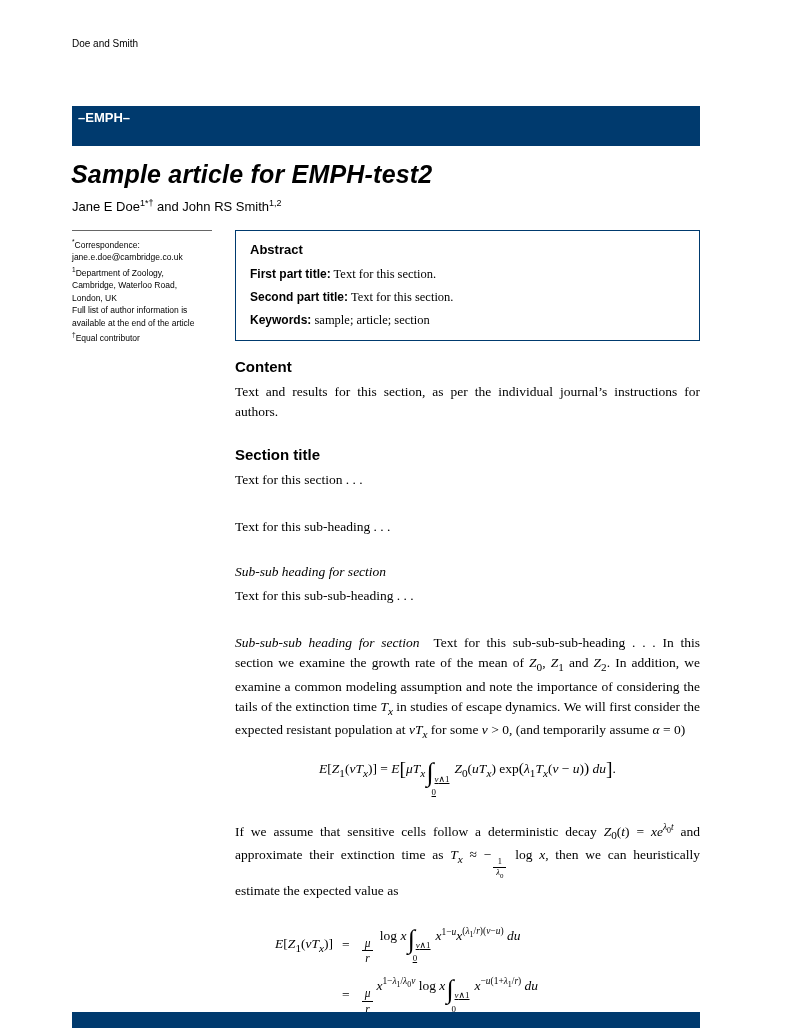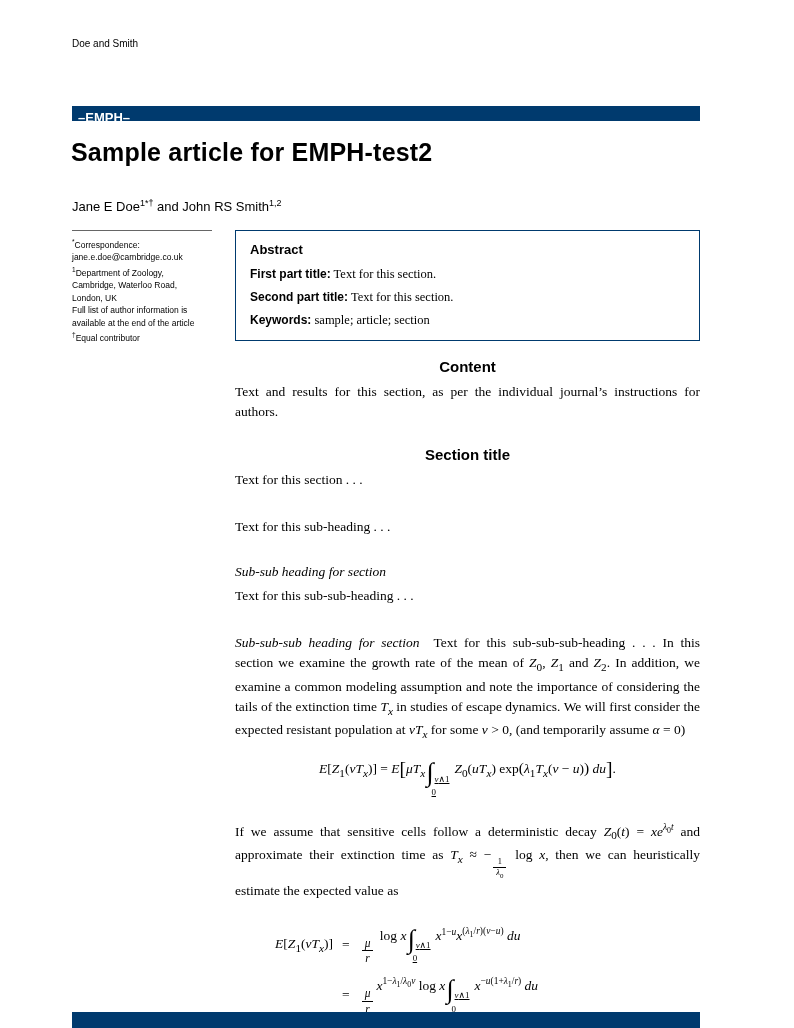--- a/index.html
+++ b/index.html
@@ -7,29 +7,30 @@
   html,body { background:#ffffff; }
   body {
     width:794px; height:1028px; position:relative; overflow:hidden;
     font-family:"Liberation Serif", serif; color:#000;
   }
   .running-head {
     position:absolute; left:72px; top:38px;
     font-family:"Liberation Sans", sans-serif; font-size:10px;
   }
   .banner {
-    position:absolute; left:72px; top:106px; width:628px; height:15px;
+    position:absolute; left:72px; top:106px; width:628px; height:40px;
     background:var(--accent); color:#fff;
     font-family:"Liberation Sans", sans-serif; font-weight:bold;
     font-size:13px; line-height:23px; padding-left:6px;
   }
   .article-title {
-    position:absolute; left:71px; top:138px; width:640px;
+    position:absolute; left:71px; top:160px; width:640px;
     font-family:"Liberation Sans", sans-serif; font-weight:bold; font-size:25px;
     letter-spacing:0.2px;
+    font-style:italic;
   }
   .authors {
     position:absolute; left:72px; top:198px;
     font-family:"Liberation Sans", sans-serif; font-size:13px;
   }
   .authors sup { font-size:9px; }
   .sidebar {
     position:absolute; left:72px; top:230px; width:140px;
     border-top:1px solid #666; padding-top:5px;
     font-family:"Liberation Sans", sans-serif; font-size:8.5px; line-height:12.5px;
@@ -46,21 +47,20 @@
   }
   .abstract-part { font-size:12.5px; margin-bottom:7px; line-height:16px; }
   .abstract-part:last-child { margin-bottom:0; }
   .abstract-label { font-family:"Liberation Sans", sans-serif; font-weight:bold; font-size:12px; }
   .main {
     position:absolute; left:235px; top:358px; width:465px;
   }
   .h-section {
     font-family:"Liberation Sans", sans-serif; font-weight:bold; font-size:15px;
     margin-bottom:7px;
-    text-align:center;
   }
   .h-sub {
     font-family:"Liberation Sans", sans-serif; font-weight:normal; font-size:13.5px;
     margin-bottom:7px;
   }
   .h-subsub { font-style:italic; font-size:13.5px; font-weight:normal; margin-bottom:6px; }
   .body-para {
     font-size:13.5px; line-height:20px; text-align:justify; margin-bottom:24px;
   }
   .body-para.tight { margin-bottom:27px; }

